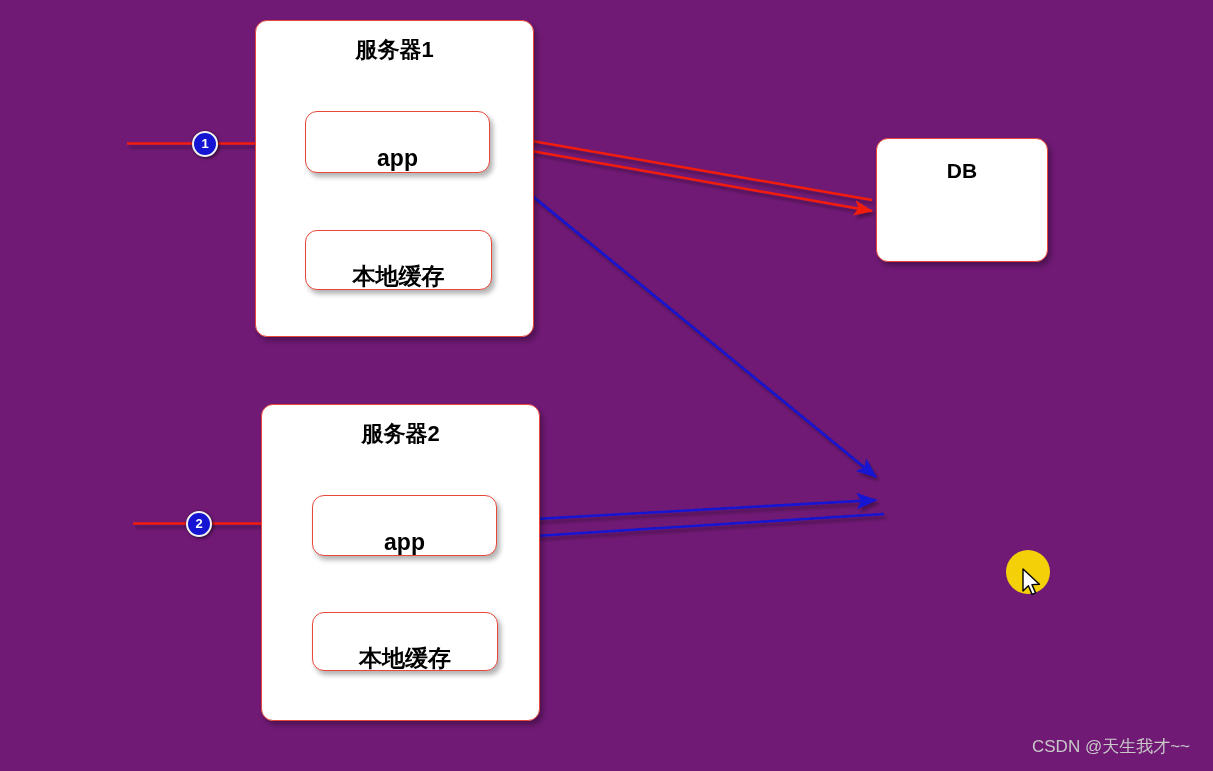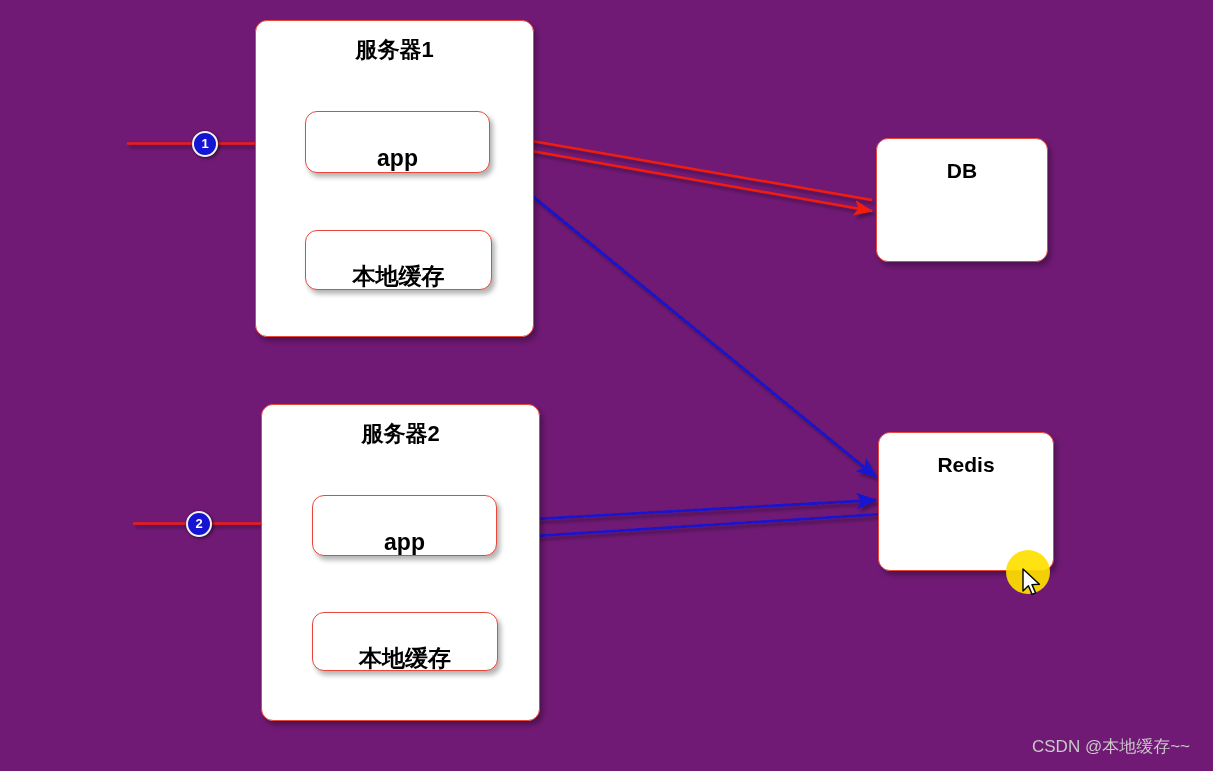--- a/index.html
+++ b/index.html
@@ -150,28 +150,25 @@
   </div>
 
   <div class="node leaf-node" style="left:312px; top:612px; width:186px; height:59px;">
     <div class="node-label">本地缓存</div>
   </div>
 
   <div class="node corner-node" style="left:876px; top:138px; width:172px; height:124px;">
     <div class="node-label">DB</div>
   </div>
 
-  <div class="node corner-node" style="left:878px; top:432px; width:176px; height:139px;">
-    <div class="node-label">Redis</div>
-  </div>
 
   <div class="step-badge" style="left:192px; top:131px;">1</div>
   <div class="step-badge" style="left:186px; top:511px;">2</div>
 
   <div class="click-halo" style="left:1006px; top:550px; width:44px; height:44px;"></div>
 
   <svg class="cursor" style="left:1022px; top:568px;" width="22" height="30" viewBox="0 0 22 30" xmlns="http://www.w3.org/2000/svg">
     <path d="M1,1 L1,23 L6.4,17.8 L10.1,26.4 L13.6,24.9 L10,16.6 L17.4,16.2 z" fill="#ffffff" stroke="#000000" stroke-width="1.4" stroke-linejoin="round"></path>
   </svg>
 
-  <div class="watermark" style="left:1032px; top:735px;">CSDN @本地缓存~~</div>
+  <div class="watermark" style="left:1032px; top:735px;">CSDN @天生我才~~</div>
 
 </div>
 
 </body></html>

